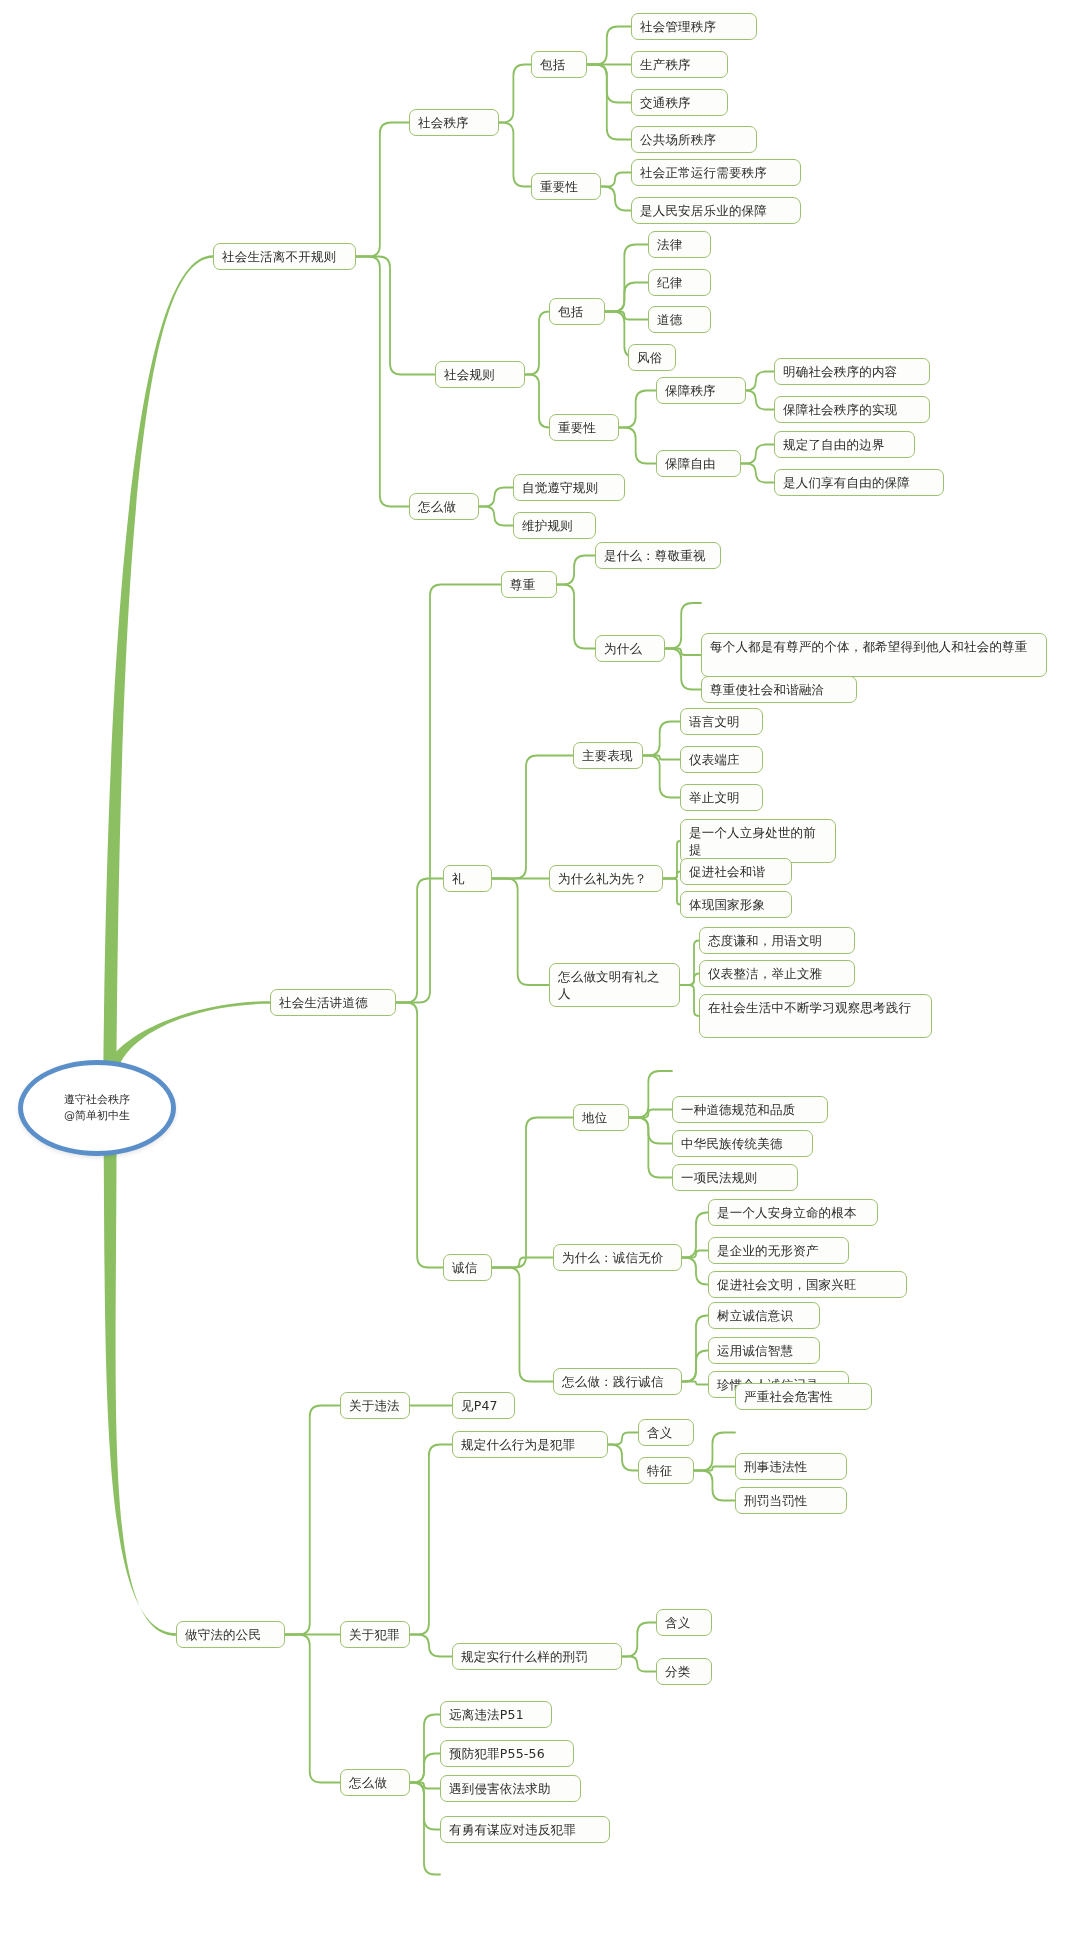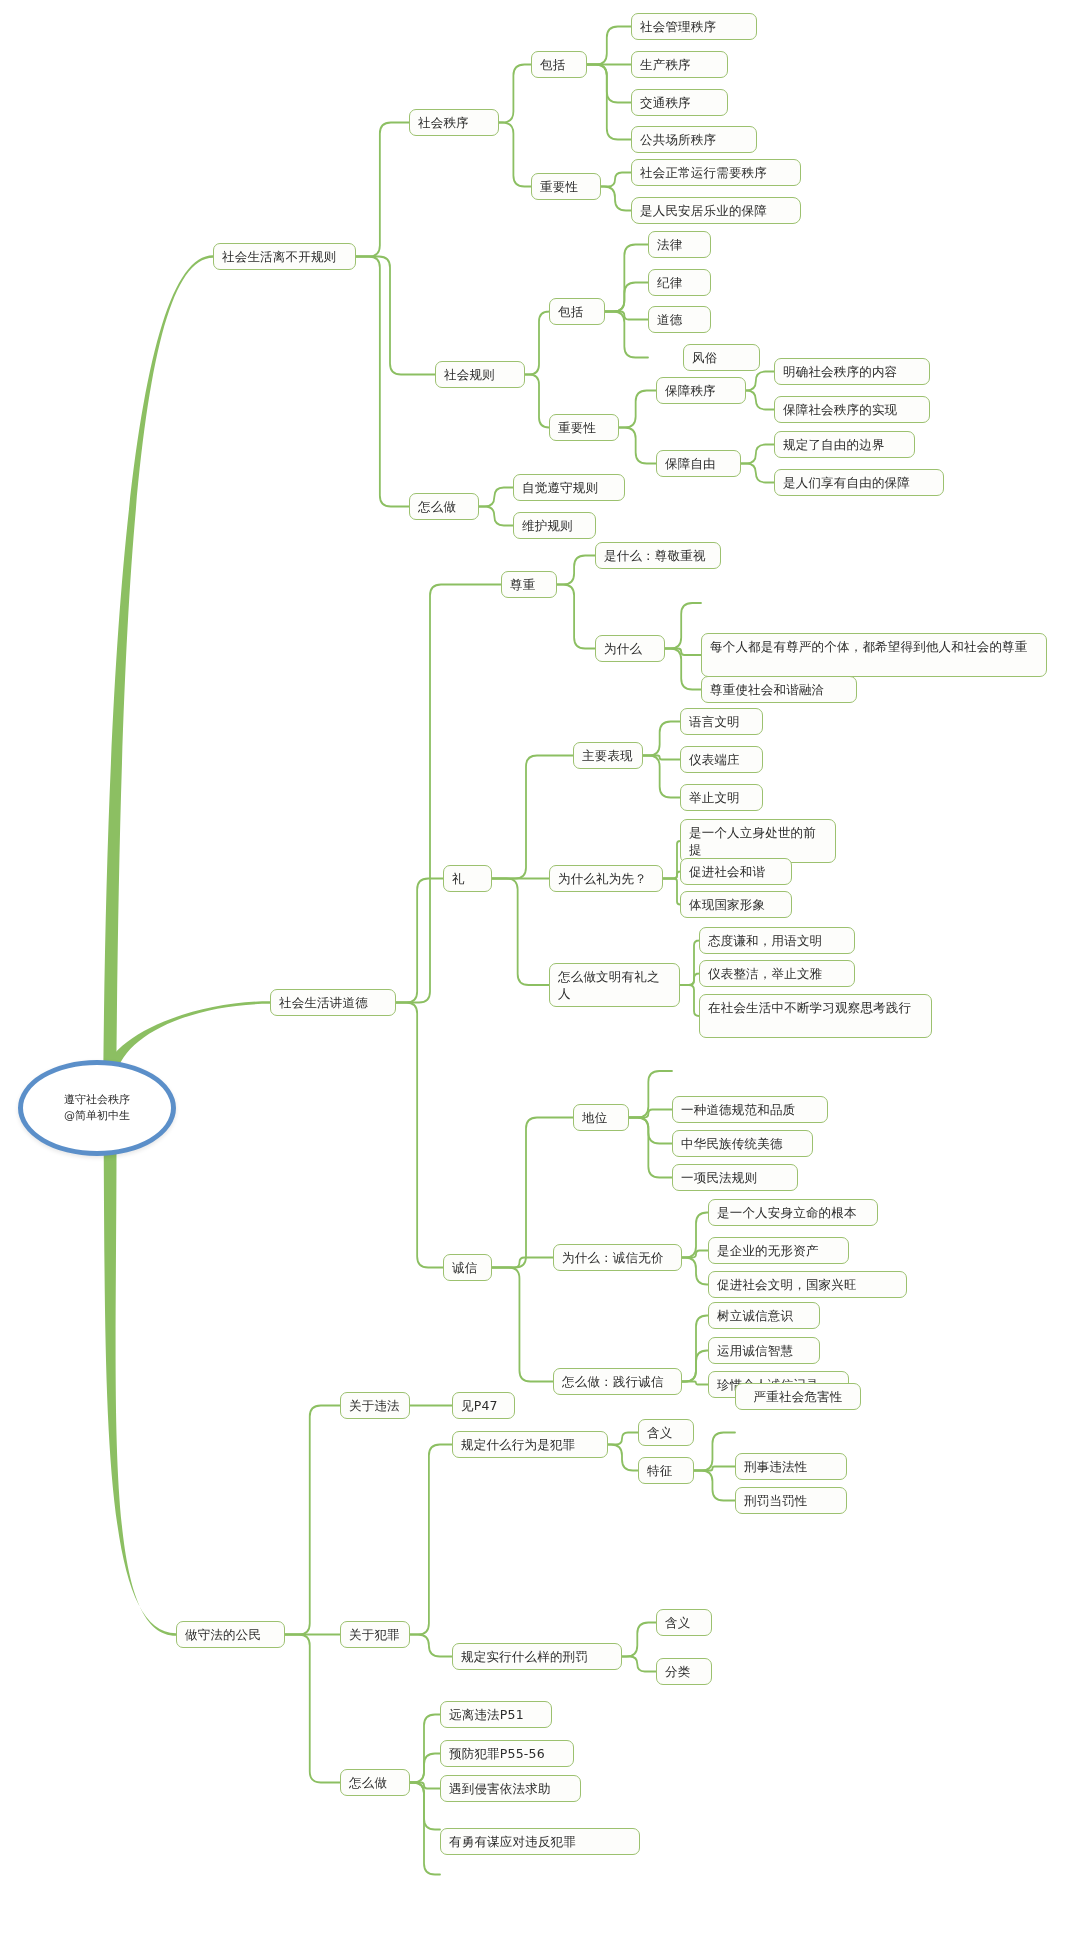--- a/index.html
+++ b/index.html
@@ -137,21 +137,21 @@
     <div class="node" style="left: 631px; top: 89px; width: 97px; min-height: 26px;"><span>交通秩序</span></div>
     <div class="node" style="left: 631px; top: 126px; width: 126px; min-height: 26px;"><span>公共场所秩序</span></div>
     <div class="node" style="left: 531px; top: 173px; width: 70px; min-height: 26px;"><span>重要性</span></div>
     <div class="node" style="left: 631px; top: 159px; width: 170px; min-height: 26px;"><span>社会正常运行需要秩序</span></div>
     <div class="node" style="left: 631px; top: 197px; width: 170px; min-height: 26px; border-radius: 8px;"><span>是人民安居乐业的保障</span></div>
     <div class="node" style="left: 435px; top: 361px; width: 90px; min-height: 26px;"><span>社会规则</span></div>
     <div class="node" style="left: 549px; top: 298px; width: 56px; min-height: 26px;"><span>包括</span></div>
     <div class="node" style="left: 648px; top: 231px; width: 63px; min-height: 26px;"><span>法律</span></div>
     <div class="node" style="left: 648px; top: 269px; width: 63px; min-height: 26px;"><span>纪律</span></div>
     <div class="node" style="left: 648px; top: 306px; width: 63px; min-height: 26px;"><span>道德</span></div>
-    <div class="node" style="left: 683px; top: 344px; width: 77px; min-height: 26px;"><span>风俗</span></div>
+    <div class="node" style="left: 628px; top: 344px; width: 48px; min-height: 26px;"><span>风俗</span></div>
     <div class="node" style="left: 549px; top: 414px; width: 70px; min-height: 26px;"><span>重要性</span></div>
     <div class="node" style="left: 656px; top: 377px; width: 90px; min-height: 26px;"><span>保障秩序</span></div>
     <div class="node" style="left: 774px; top: 358px; width: 156px; min-height: 26px;"><span>明确社会秩序的内容</span></div>
     <div class="node" style="left: 774px; top: 396px; width: 156px; min-height: 26px;"><span>保障社会秩序的实现</span></div>
     <div class="node" style="left: 656px; top: 450px; width: 85px; min-height: 26px;"><span>保障自由</span></div>
     <div class="node" style="left: 774px; top: 431px; width: 141px; min-height: 26px;"><span>规定了自由的边界</span></div>
     <div class="node" style="left: 774px; top: 469px; width: 170px; min-height: 26px;"><span>是人们享有自由的保障</span></div>
     <div class="node" style="left: 409px; top: 493px; width: 70px; min-height: 26px;"><span>怎么做</span></div>
     <div class="node" style="left: 513px; top: 474px; width: 112px; min-height: 26px;"><span>自觉遵守规则</span></div>
     <div class="node" style="left: 513px; top: 512px; width: 83px; min-height: 26px;"><span>维护规则</span></div>
@@ -187,25 +187,25 @@
     <div class="node" style="left: 708px; top: 1302px; width: 112px; min-height: 26px;"><span>树立诚信意识</span></div>
     <div class="node" style="left: 708px; top: 1337px; width: 112px; min-height: 26px;"><span>运用诚信智慧</span></div>
     <div class="node" style="left: 708px; top: 1371px; width: 141px; min-height: 26px;"><span>珍惜个人诚信记录</span></div>
     <div class="node" style="left: 176px; top: 1621px; width: 109px; min-height: 26px;"><span>做守法的公民</span></div>
     <div class="node" style="left: 340px; top: 1392px; width: 70px; min-height: 26px;"><span>关于违法</span></div>
     <div class="node" style="left: 452px; top: 1392px; width: 63px; min-height: 26px;"><span>见P47</span></div>
     <div class="node" style="left: 340px; top: 1621px; width: 70px; min-height: 26px;"><span>关于犯罪</span></div>
     <div class="node" style="left: 452px; top: 1431px; width: 156px; min-height: 26px;"><span>规定什么行为是犯罪</span></div>
     <div class="node" style="left: 638px; top: 1419px; width: 56px; min-height: 26px;"><span>含义</span></div>
     <div class="node" style="left: 638px; top: 1457px; width: 56px; min-height: 26px;"><span>特征</span></div>
-    <div class="node" style="left: 735px; top: 1383px; width: 126px; min-height: 26px; text-align: center;"><span>严重社会危害性</span></div>
+    <div class="node" style="left: 735px; top: 1383px; width: 137px; min-height: 26px;"><span>严重社会危害性</span></div>
     <div class="node" style="left: 735px; top: 1453px; width: 112px; min-height: 26px;"><span>刑事违法性</span></div>
     <div class="node" style="left: 735px; top: 1487px; width: 112px; min-height: 26px;"><span>刑罚当罚性</span></div>
     <div class="node" style="left: 452px; top: 1643px; width: 170px; min-height: 26px;"><span>规定实行什么样的刑罚</span></div>
     <div class="node" style="left: 656px; top: 1609px; width: 56px; min-height: 26px;"><span>含义</span></div>
     <div class="node" style="left: 656px; top: 1658px; width: 56px; min-height: 26px;"><span>分类</span></div>
     <div class="node" style="left: 340px; top: 1769px; width: 70px; min-height: 26px;"><span>怎么做</span></div>
     <div class="node" style="left: 440px; top: 1701px; width: 112px; min-height: 26px;"><span>远离违法P51</span></div>
     <div class="node" style="left: 440px; top: 1740px; width: 134px; min-height: 26px;"><span>预防犯罪P55-56</span></div>
     <div class="node" style="left: 440px; top: 1775px; width: 141px; min-height: 26px;"><span>遇到侵害依法求助</span></div>
-    <div class="node" style="left: 440px; top: 1816px; width: 200px; min-height: 26px; margin-top: 12px;"><span>有勇有谋应对违反犯罪</span></div>
+    <div class="node" style="left: 440px; top: 1816px; width: 170px; min-height: 26px;"><span>有勇有谋应对违反犯罪</span></div>
     <div class="node" style="left: 440px; top: 1953px; width: 176px; min-height: 26px;"><span>生活在法治社会，公民的做法</span></div>
   </div>
 
 </body></html>

